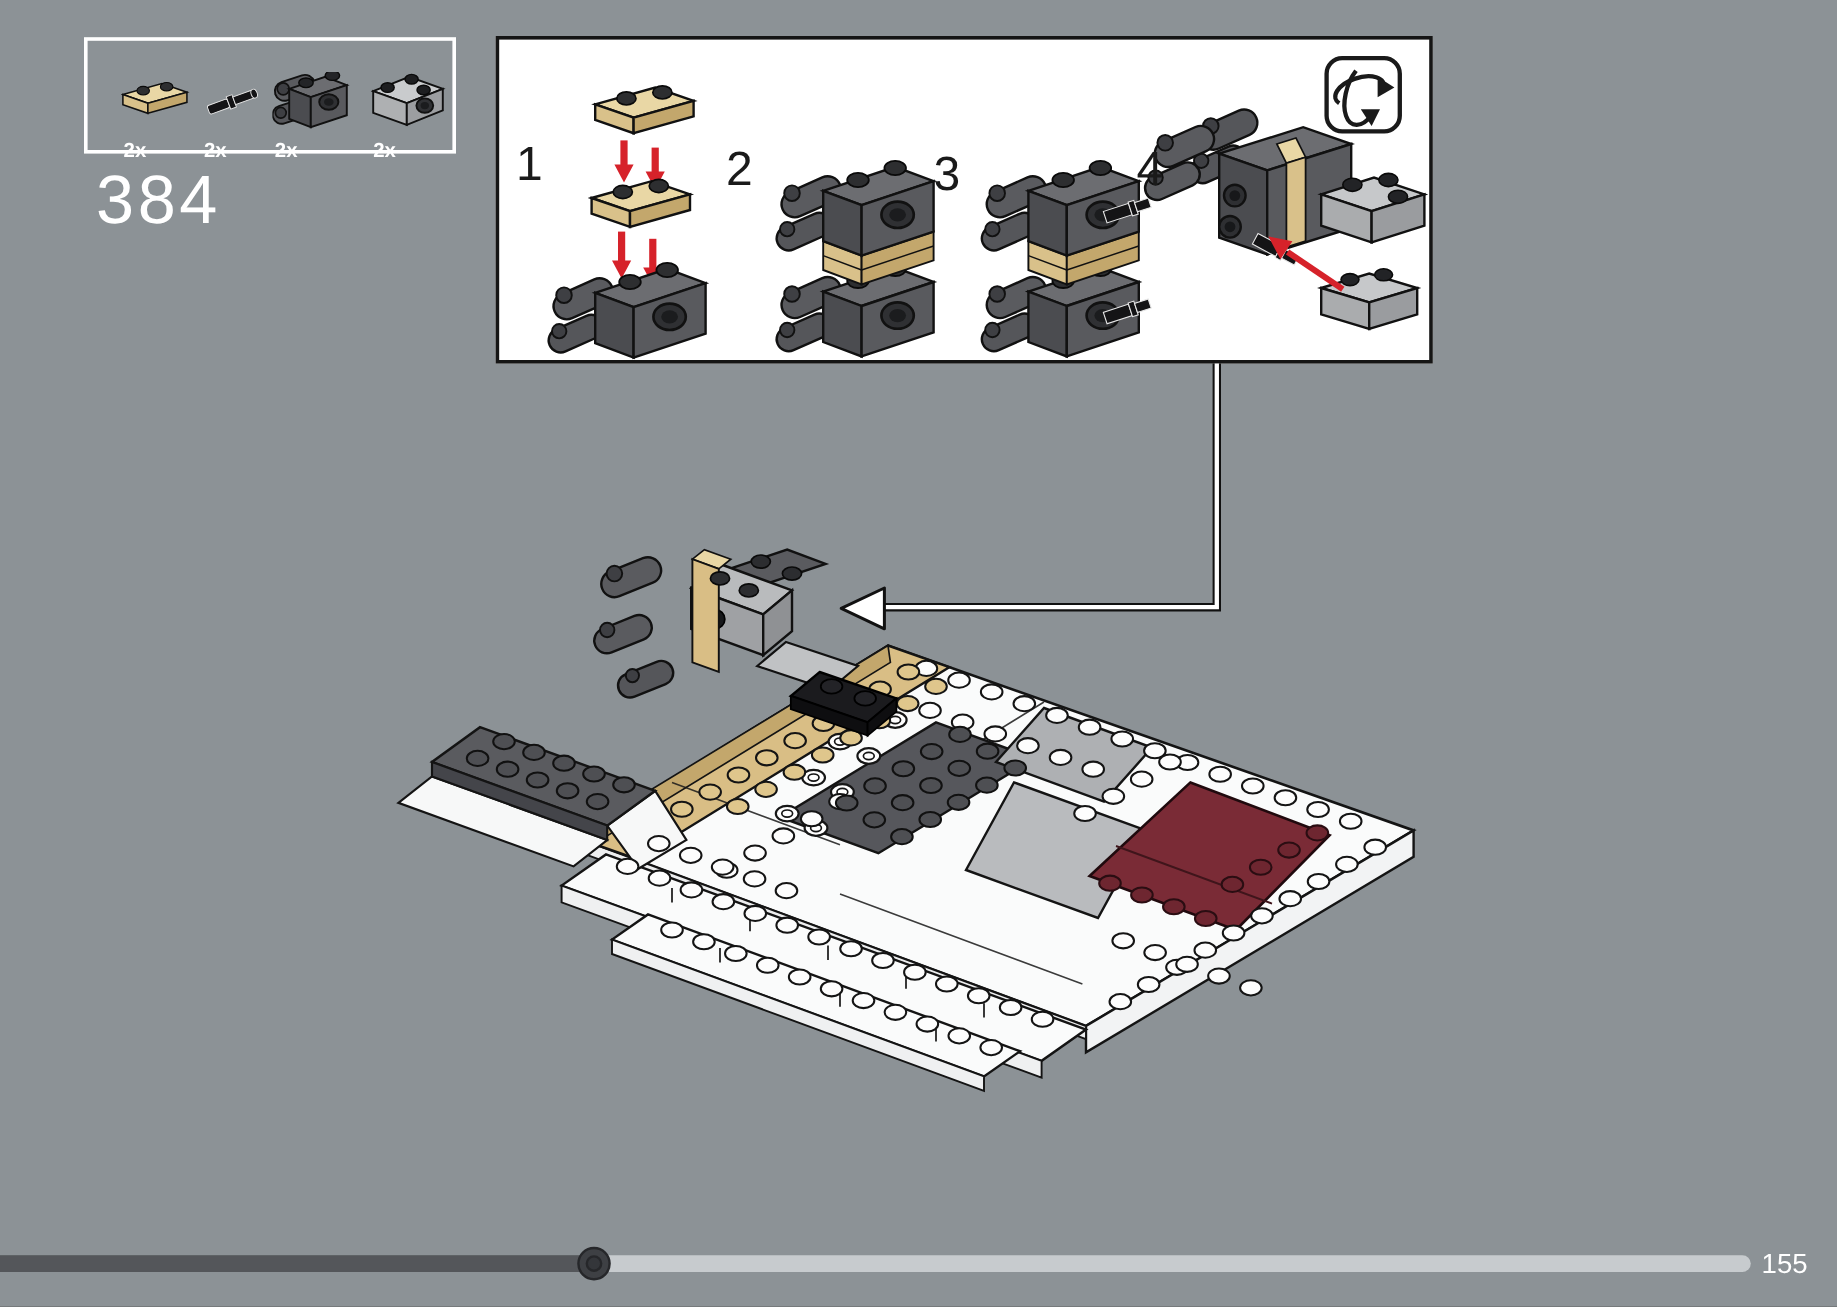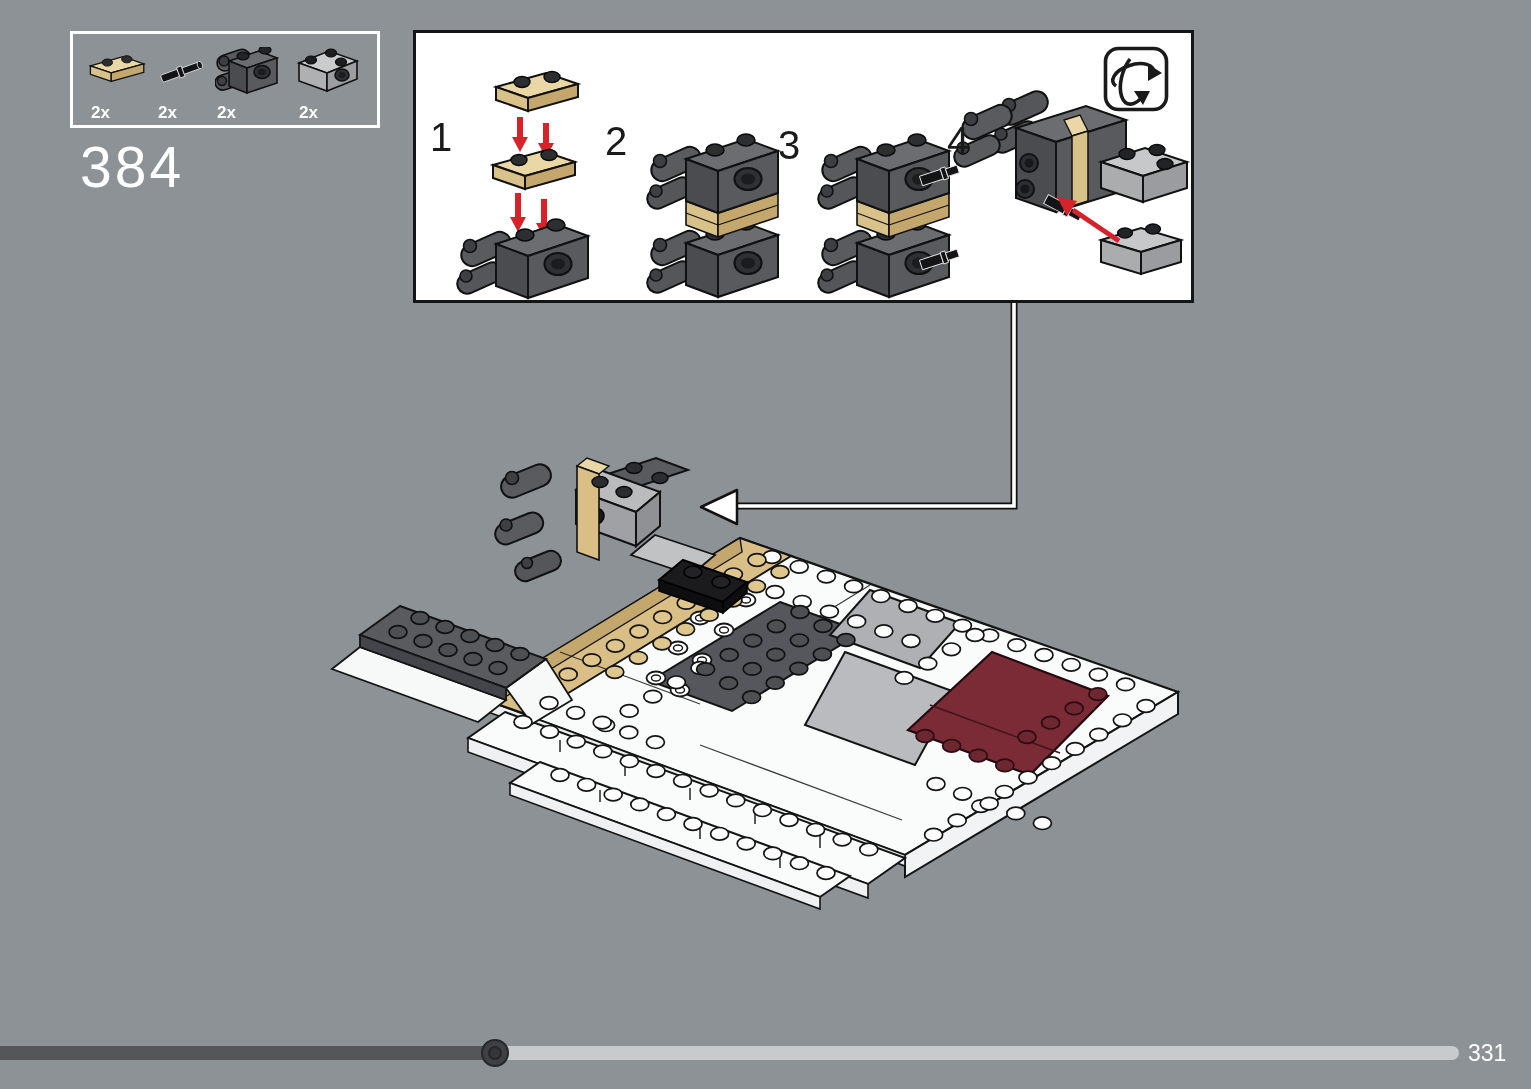--- a/index.html
+++ b/index.html
@@ -1,21 +1,21 @@
 <!DOCTYPE html>
 <html><head>
 <meta charset="utf-8">
 <style>
   html,body{margin:0;padding:0;background:#555;}
   .page{position:relative;width:1531px;height:1089px;background:#8C9296;overflow:hidden;
         font-family:"Liberation Sans",sans-serif;}
   
   .parts-box{position:absolute;left:70px;top:31px;width:310px;height:97px;
              border:3px solid #fff;box-sizing:border-box;z-index:2;}
-  .part{position:absolute;top:1px;height:100%;}
+  .part{position:absolute;top:14px;height:100%;margin-left:12px;}
   .part svg{position:absolute;top:12px;left:0;}
   .part-label{position:absolute;bottom:3px;left:2px;color:#fff;font-size:17px;font-weight:bold;}
   .p1{left:16px;width:62px;} .p2{left:83px;width:56px;} .p3{left:142px;width:68px;} .p4{left:224px;width:70px;}
   
   .step-number{position:absolute;left:80px;top:134px;color:#fff;font-size:57px;font-weight:400;
                letter-spacing:3px;z-index:2;}
   
   .instruction-box{position:absolute;left:413px;top:30px;width:781px;height:273px;background:#fff;
                    border:3px solid #151515;box-sizing:border-box;z-index:2;}
   .substep-num{position:absolute;color:#1a1a1a;font-size:40px;font-weight:400;z-index:3;}
@@ -489,15 +489,15 @@
       <path d="M1014,303 L1014,506 L737,506" fill="none" stroke="#fff" stroke-width="3.6"></path>
       <polygon points="701,507 737,490 737,524" fill="#fff" stroke="#111" stroke-width="2.5" stroke-linejoin="round"></polygon>
     </g>
   </svg>
 
   <div class="progress-track-dark"></div>
   <div class="progress-track-light"></div>
   <div class="progress-handle">
     <div class="progress-handle-inner"></div>
   </div>
-  <div class="page-number">331</div>
+  <div class="page-number">155</div>
 
 </div>
 
 </body></html>

